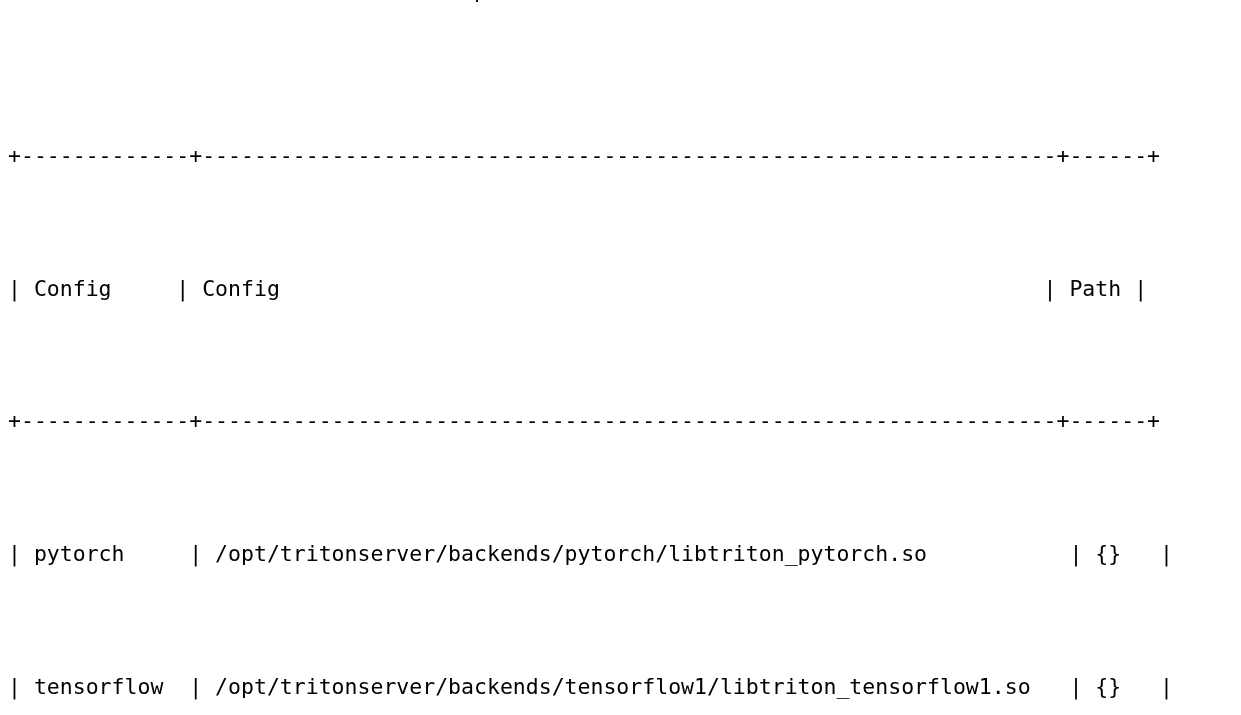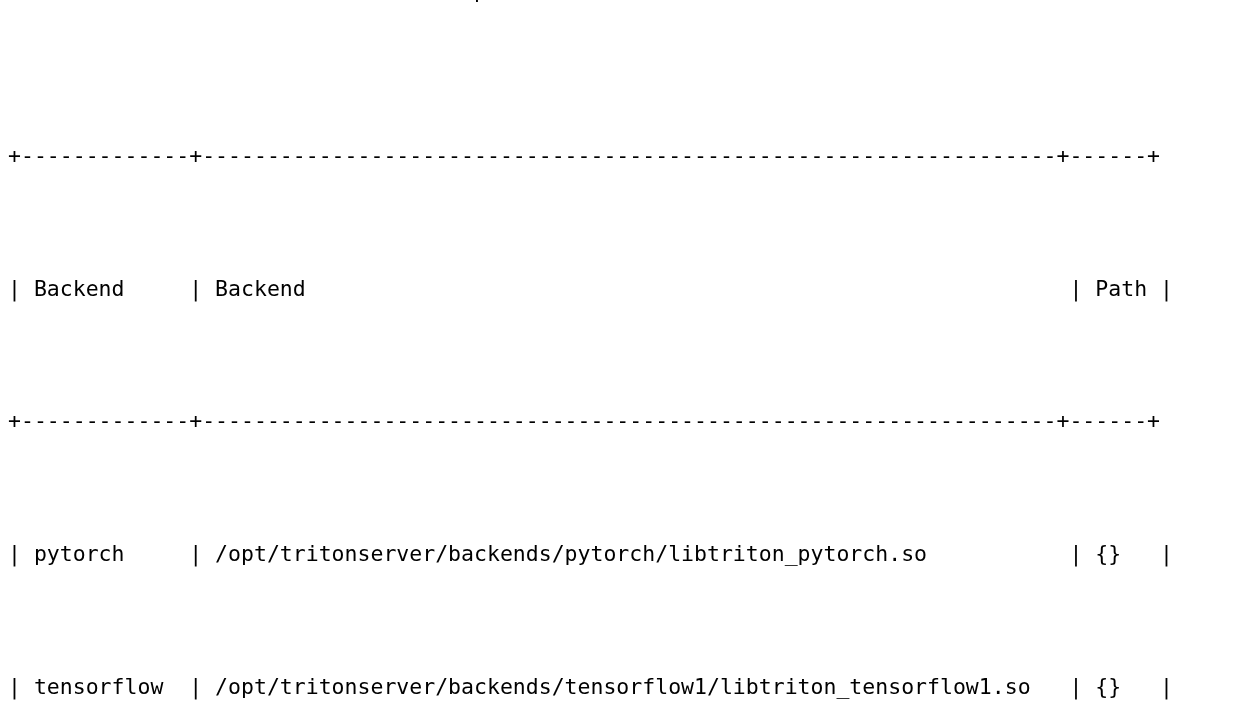--- a/index.html
+++ b/index.html
@@ -61,21 +61,21 @@
 
 <div id="terminal">
 
   <div class="clip-top">                                    p</div>
 
   <div class="term-body">
 
     
     <div class="line rule">+-------------+------------------------------------------------------------------+------+</div>
 
-    <div class="line">| Backend     | Backend                                                           | Path |</div>
+    <div class="line">| Config     | Config                                                           | Path |</div>
 
     <div class="line rule">+-------------+------------------------------------------------------------------+------+</div>
 
     <div class="line">| pytorch     | /opt/tritonserver/backends/pytorch/libtriton_pytorch.so           | {}   |</div>
 
     <div class="line">| tensorflow  | /opt/tritonserver/backends/tensorflow1/libtriton_tensorflow1.so   | {}   |</div>
 
     
 
     

